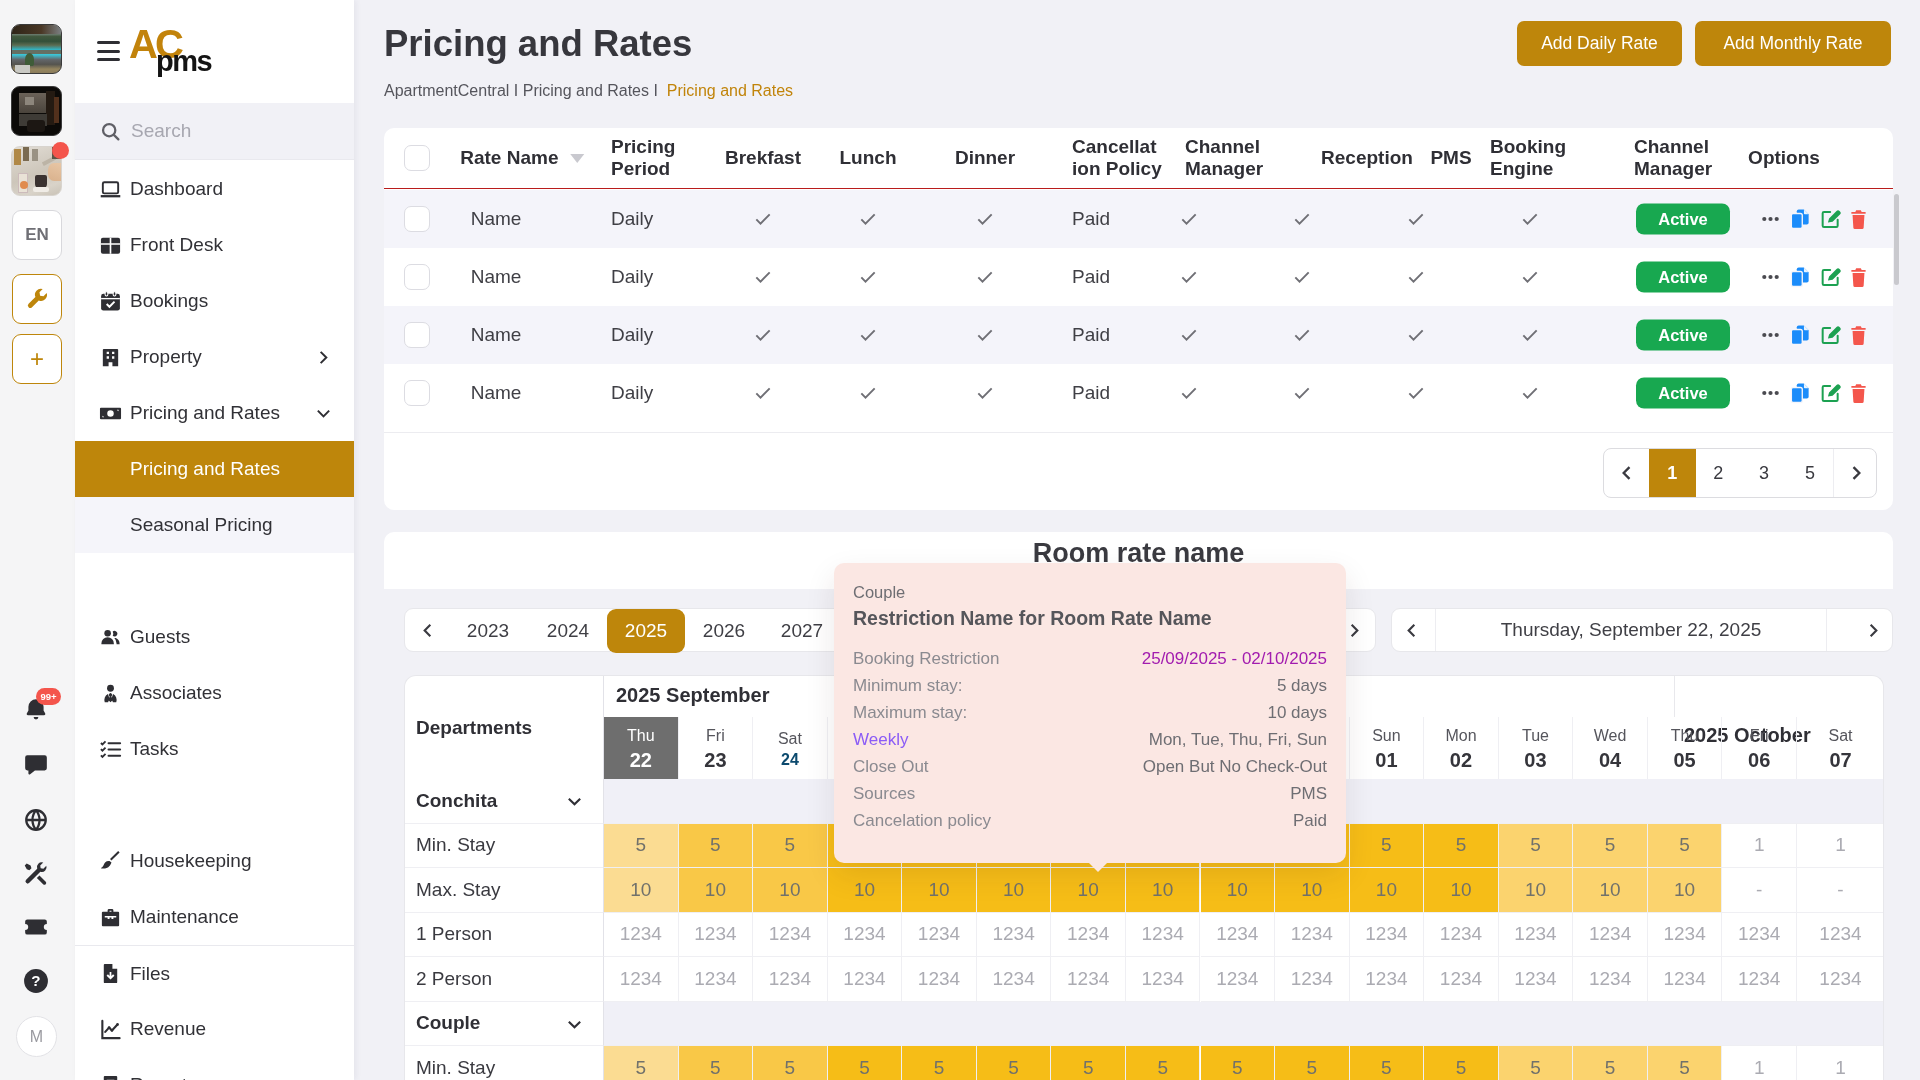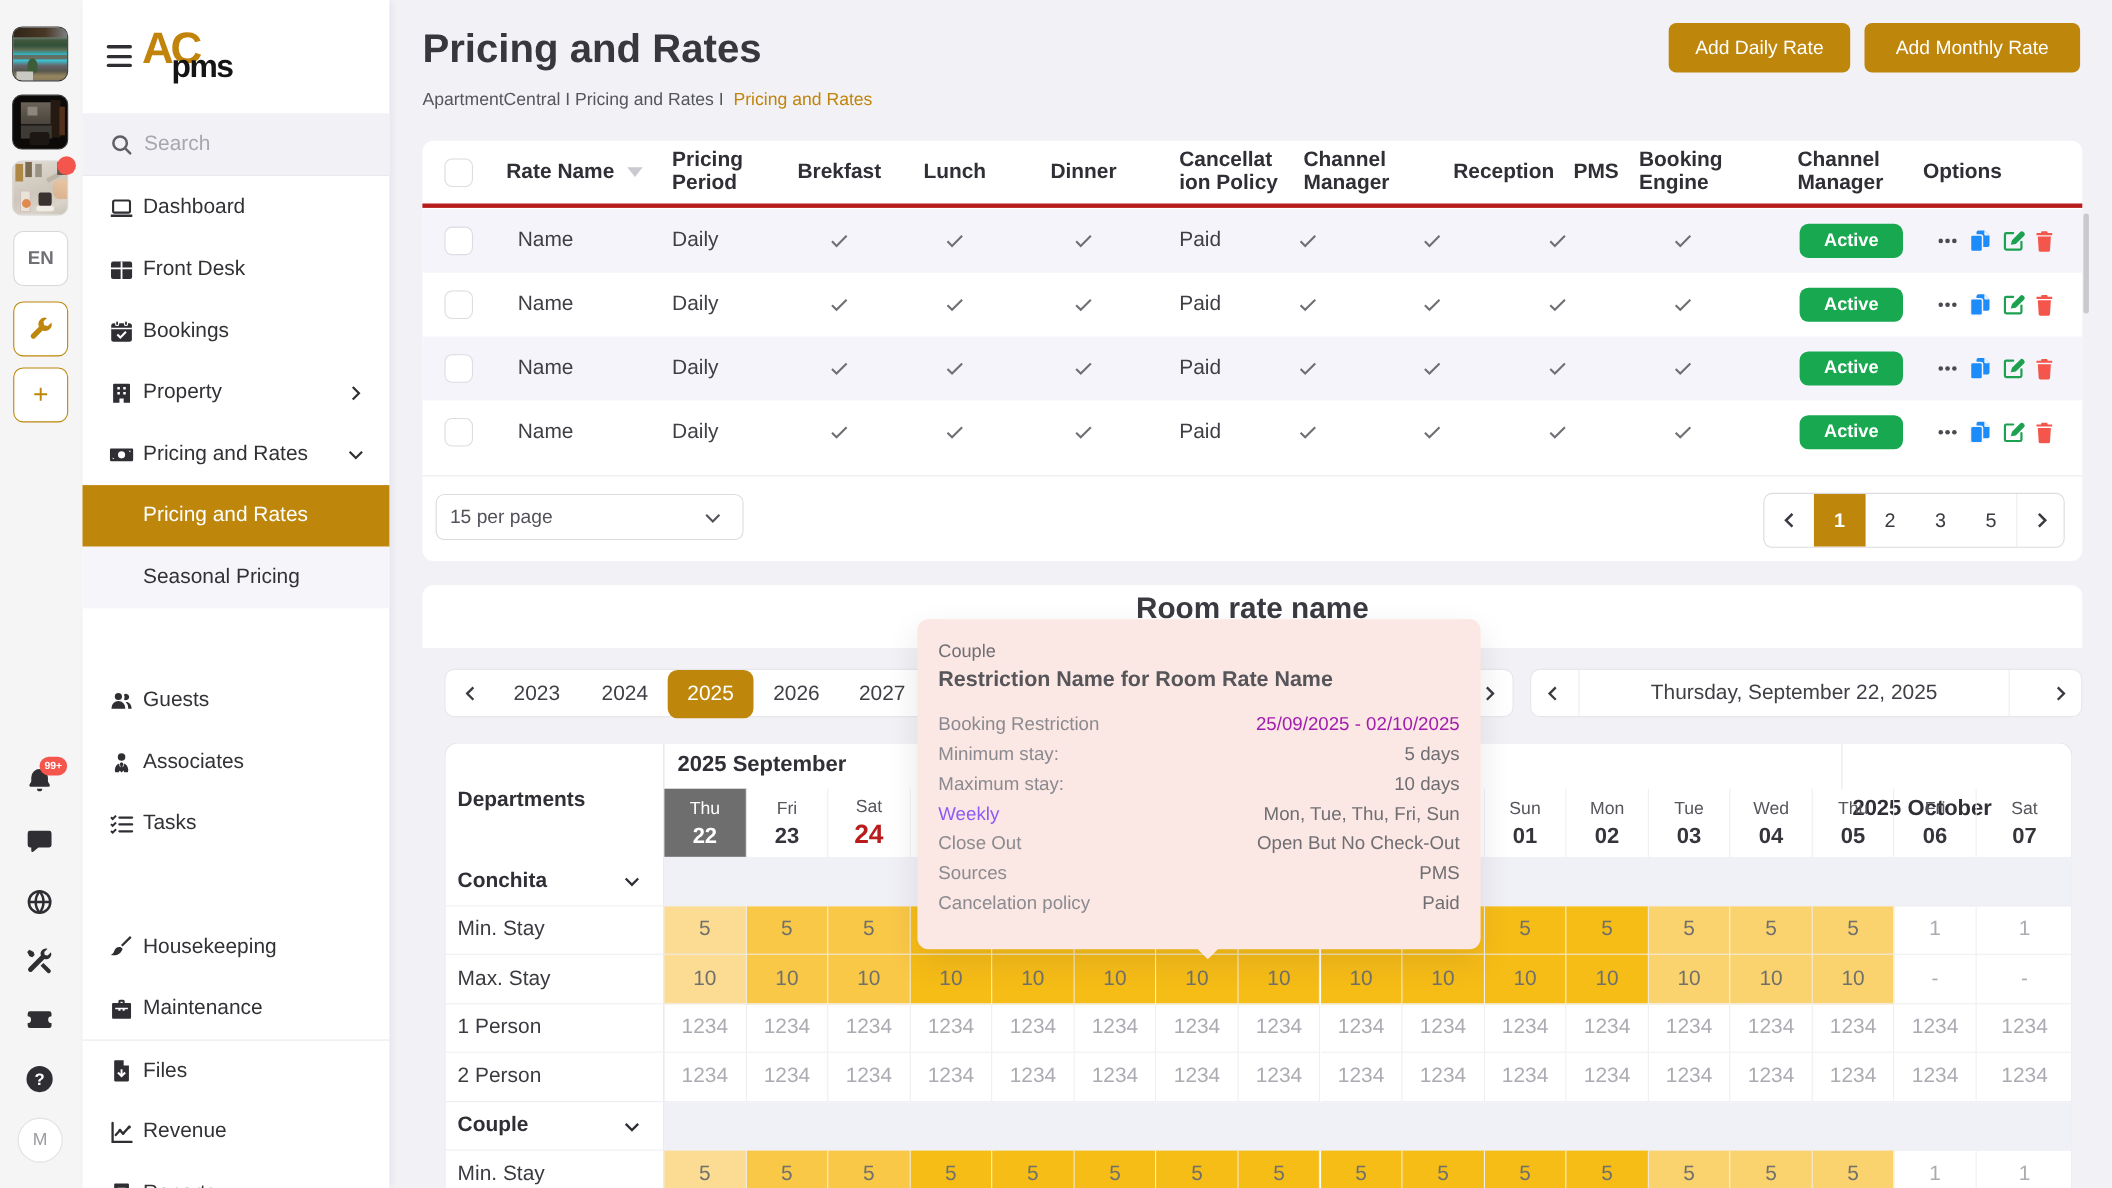--- a/index.html
+++ b/index.html
@@ -18,21 +18,21 @@
 .nitem svg { position:absolute; left:24px; width:23px; height:23px; }
 .nitem .t { position:absolute; left:55px; white-space:nowrap; }
 .nitem .chev { position:absolute; left:auto; right:22px; width:17px; height:17px; }
 .sub { background:#F5F5FA; }
 .active-item { background:#BE860B; color:#fff; font-weight:bold; }
 
 #main { position:absolute; left:354px; top:0; width:1566px; height:1080px; }
 .goldbtn { position:absolute; top:21px; height:45px; background:#BE860B; color:#fff; border-radius:7px; font-size:17.5px; display:flex; align-items:center; justify-content:center; }
 
 #card1 { position:absolute; left:30px; top:128px; width:1509px; height:382px; background:#fff; border-radius:10px; }
-.hrow { position:absolute; left:0; top:0; width:100%; height:61px; border-bottom:4px solid #b91c1c; font-weight:bold; font-size:19px; color:#2F2F35; }
+.hrow { position:absolute; left:0; top:0; width:100%; height:61px; border-bottom:1px solid #b91c1c; font-weight:bold; font-size:19px; color:#2F2F35; }
 .trow { position:absolute; left:0; width:100%; height:58px; font-size:19px; color:#3F3F45; }
 .stripe { background:#F4F4FA; }
 .cbx { position:absolute; left:20px; top:50%; margin-top:-13px; width:26px; height:26px; border:1.6px solid #DCDCE2; border-radius:7px; background:#fff; }
 .cc { position:absolute; transform:translate(-50%,-50%); top:50%; white-space:nowrap; }
 .check { position:absolute; top:50%; transform:translate(-50%,-50%); width:20px; height:20px; color:#6F6F75; }
 .pagebar { position:absolute; left:0; top:304px; width:100%; height:78px; border-top:1px solid #ECECF0; }
 
 #cal-title { position:absolute; left:30px; top:532px; width:1509px; height:57px; background:#fff; border-radius:10px 10px 0 0; text-align:center; font-size:27px; font-weight:bold; color:#3A3A40; padding-top:6px; }
 #tabbar { position:absolute; left:50px; top:608px; width:972px; height:44px; background:#fff; border:1px solid #E7E7EB; border-radius:9px; }
 .yeartab { position:absolute; top:0; height:44px; display:flex; align-items:center; justify-content:center; font-size:19px; color:#3F3F45; }
@@ -457,26 +457,20 @@
         <svg style="position:absolute;left:1437px;top:50%;transform:translateY(-50%);" width="20" height="20" viewBox="0 0 24 24" fill="none" stroke="#1CA151" stroke-width="2.4">
           <path d="M20 13v7a1.5 1.5 0 0 1-1.5 1.5h-15A1.5 1.5 0 0 1 2 20V5a1.5 1.5 0 0 1 1.5-1.5H11" stroke-linecap="round"></path>
           <path d="M8.3 16.2 9.7 11.3 18.6 2.4a2.6 2.6 0 0 1 3.7 0l0.5 0.5a2.6 2.6 0 0 1 0 3.7L13.9 15.4z" fill="#1CA151" stroke="none"></path>
         </svg>
         <svg style="position:absolute;left:1465px;top:50%;transform:translateY(-50%);" width="19" height="21" viewBox="0 0 24 26">
           <path d="M9 2h6l1 2h5v2.4H3V4h5z" fill="#F4564C"></path>
           <path d="M4.5 8h15l-1 16a1.8 1.8 0 0 1-1.8 1.6H7.3A1.8 1.8 0 0 1 5.5 24z" fill="#F4564C"></path>
         </svg>
       </div>
     <div class="pagebar">
-        <div style="position:absolute;left:12px;top:16px;width:280px;height:42px;border:1px solid #DCDCE0;border-radius:8px;background:#fff;">
-          <span style="position:absolute;left:12px;top:50%;transform:translateY(-50%);font-size:17.5px;color:#52525A;">15 per page</span>
-          <svg style="position:absolute;right:18px;top:12px;" width="18" height="18" viewBox="0 0 24 24" fill="none" stroke="#52525A" stroke-width="2.6">
-            <path d="M4 8l8 8 8-8"></path>
-          </svg>
-        </div>
         <div style="position:absolute;left:1219px;top:15px;width:274px;height:50px;border:1px solid #DCDCE0;border-radius:8px;background:#fff;overflow:hidden;">
           <div style="position:absolute;left:0px;top:0;width:45px;height:100%;display:flex;align-items:center;justify-content:center;font-size:18px;">
             <svg width="20" height="20" viewBox="0 0 24 24" fill="none" stroke="#3A3A40" stroke-width="2.8">
               <path d="M15 5l-7 7 7 7"></path>
             </svg>
           </div>
           <div style="position:absolute;left:45px;top:0;width:46.6px;height:100%;background:#BE860B;color:#fff;font-weight:bold;display:flex;align-items:center;justify-content:center;font-size:18px;">1</div>
           <div style="position:absolute;left:91.6px;top:0;width:45.4px;height:100%;display:flex;align-items:center;justify-content:center;font-size:18px;">2</div>
           <div style="position:absolute;left:137.0px;top:0;width:46px;height:100%;display:flex;align-items:center;justify-content:center;font-size:18px;">3</div>
           <div style="position:absolute;left:183.0px;top:0;width:46px;height:100%;display:flex;align-items:center;justify-content:center;font-size:18px;">5</div>
@@ -525,21 +519,21 @@
     <div class="dcell" style="left:199.0px;width:74.6px;background:#6E6E6E;flex-direction:column;border-bottom:none;">
           <span style="font-size:16px;color:#fff;line-height:1.45;">Thu</span>
           <span style="font-size:20px;color:#fff;font-weight:bold;line-height:1.2;">22</span>
         </div>
     <div class="dcell" style="left:273.6px;width:74.6px;flex-direction:column;border-bottom:none;">
           <span style="font-size:16px;color:#55555C;line-height:1.45;">Fri</span>
           <span style="font-size:20px;color:#35353B;font-weight:600;line-height:1.2;">23</span>
         </div>
     <div class="dcell" style="left:348.1px;width:74.6px;flex-direction:column;border-bottom:none;">
           <span style="font-size:16px;color:#55555C;line-height:1.45;">Sat</span>
-          <span style="font-size:24px;color:#b91c1c;font-weight:600;line-height:1.2;">24</span>
+          <span style="font-size:16px;color:#0c4a6e;font-weight:600;line-height:1.2;">24</span>
         </div>
     <div class="dcell" style="left:422.7px;width:74.6px;flex-direction:column;border-bottom:none;">
           <span style="font-size:16px;color:#55555C;line-height:1.45;">Sun</span>
           <span style="font-size:20px;color:#35353B;font-weight:600;line-height:1.2;">25</span>
         </div>
     <div class="dcell" style="left:497.2px;width:74.6px;flex-direction:column;border-bottom:none;">
           <span style="font-size:16px;color:#55555C;line-height:1.45;">Mon</span>
           <span style="font-size:20px;color:#35353B;font-weight:600;line-height:1.2;">26</span>
         </div>
     <div class="dcell" style="left:571.8px;width:74.6px;flex-direction:column;border-bottom:none;">

